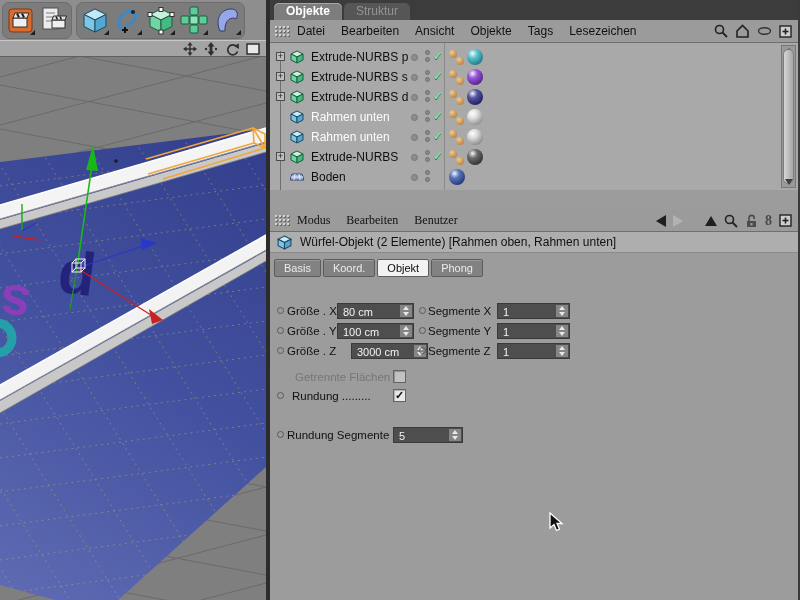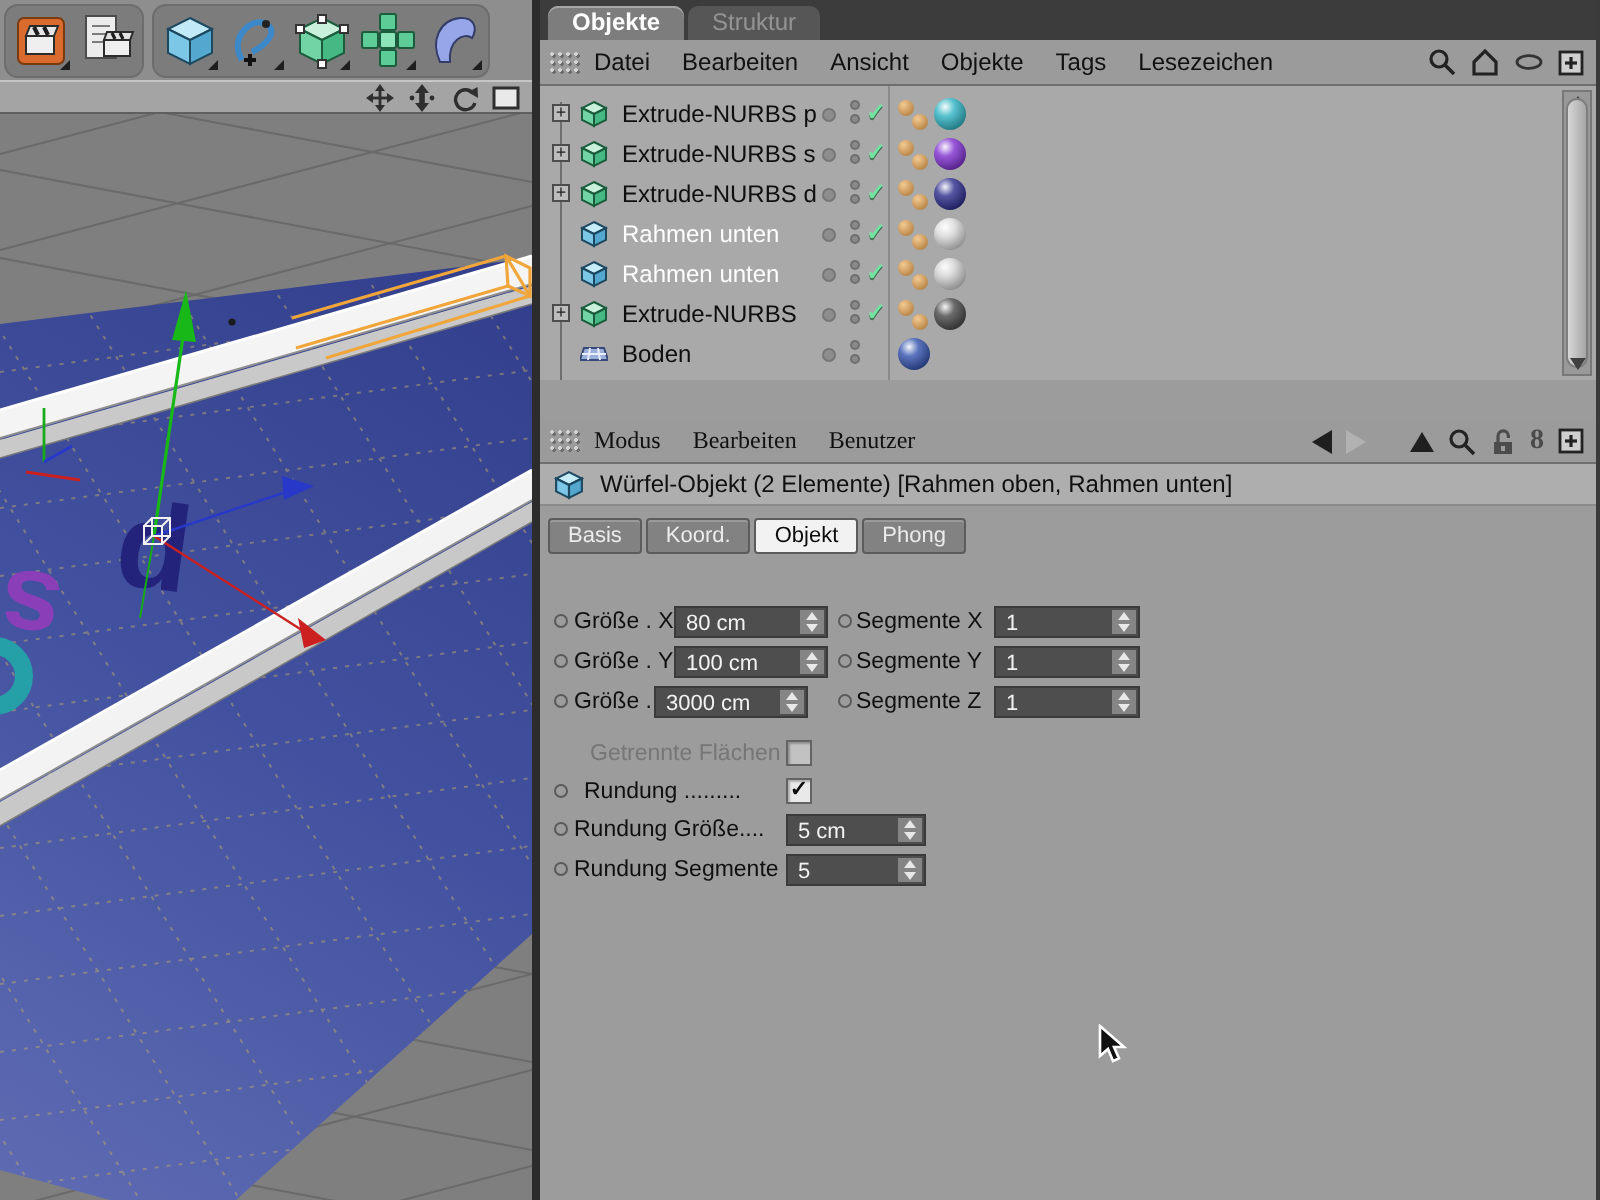--- a/index.html
+++ b/index.html
@@ -599,21 +599,21 @@
           <span class="fval">1</span>
           <span class="stepper">
             <i class="u"></i>
             <i class="d"></i>
           </span>
         </span>
     </div>
     <div class="arow" style="top:343px">
       <span class="kdot" style="left:7px"></span>
       <span class="albl" style="left:17px">Größe . Z</span>
-      <span class="fld" style="left:57px;width:77px">
+      <span class="fld" style="left:81px;width:77px">
           <span class="fval">3000 cm</span>
           <span class="stepper">
             <i class="u"></i>
             <i class="d"></i>
           </span>
         </span>
       <span class="kdot" style="left:149px"></span>
       <span class="albl" style="left:158px">Segmente Z</span>
       <span class="fld" style="left:227px;width:73px">
           <span class="fval">1</span>
@@ -625,31 +625,20 @@
     </div>
 
     <div class="arow" style="top:369px">
       <span class="albl dis" style="left:25px">Getrennte Flächen</span>
       <span class="cbox" style="left:123px"></span>
     </div>
     <div class="arow" style="top:388px">
       <span class="kdot" style="left:7px"></span>
       <span class="albl" style="left:22px">Rundung .........</span>
       <span class="cbox on" style="left:123px">✓</span>
-    </div>
-    <div class="arow" style="top:407px">
-      <span class="kdot" style="left:7px"></span>
-      <span class="albl" style="left:17px">Rundung Größe....</span>
-      <span class="fld" style="left:123px;width:70px">
-          <span class="fval">5 cm</span>
-          <span class="stepper">
-            <i class="u"></i>
-            <i class="d"></i>
-          </span>
-        </span>
     </div>
     <div class="arow" style="top:427px">
       <span class="kdot" style="left:7px"></span>
       <span class="albl" style="left:17px">Rundung Segmente</span>
       <span class="fld" style="left:123px;width:70px">
           <span class="fval">5</span>
           <span class="stepper">
             <i class="u"></i>
             <i class="d"></i>
           </span>

